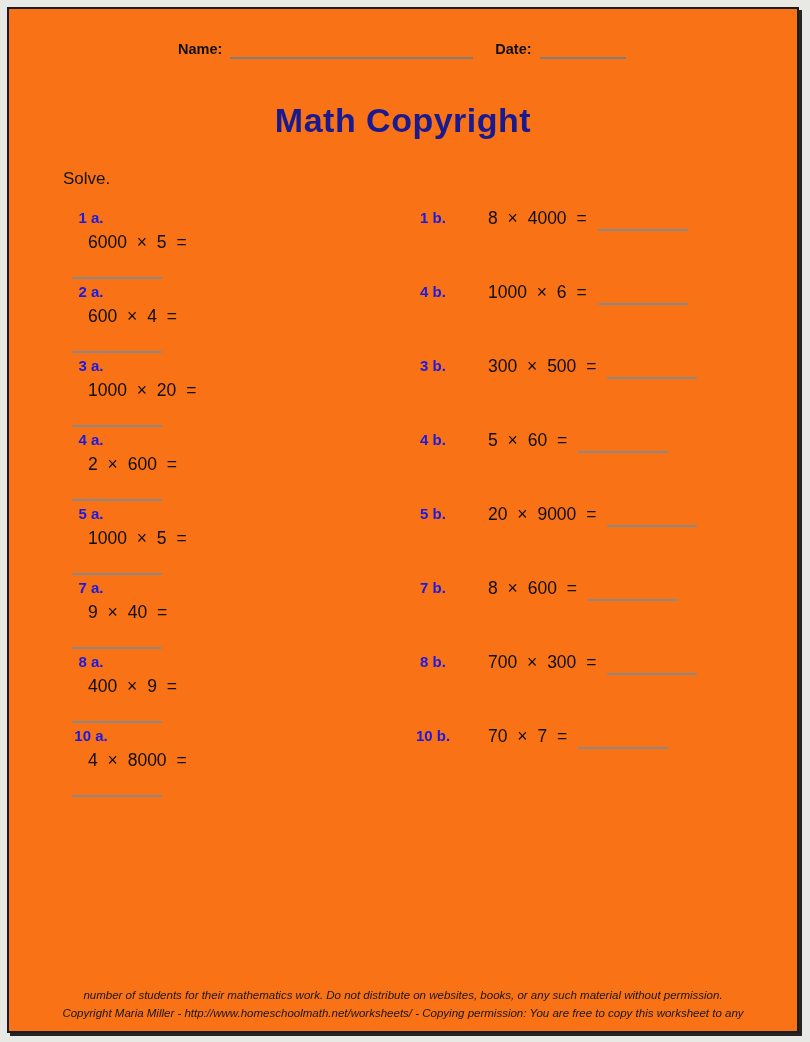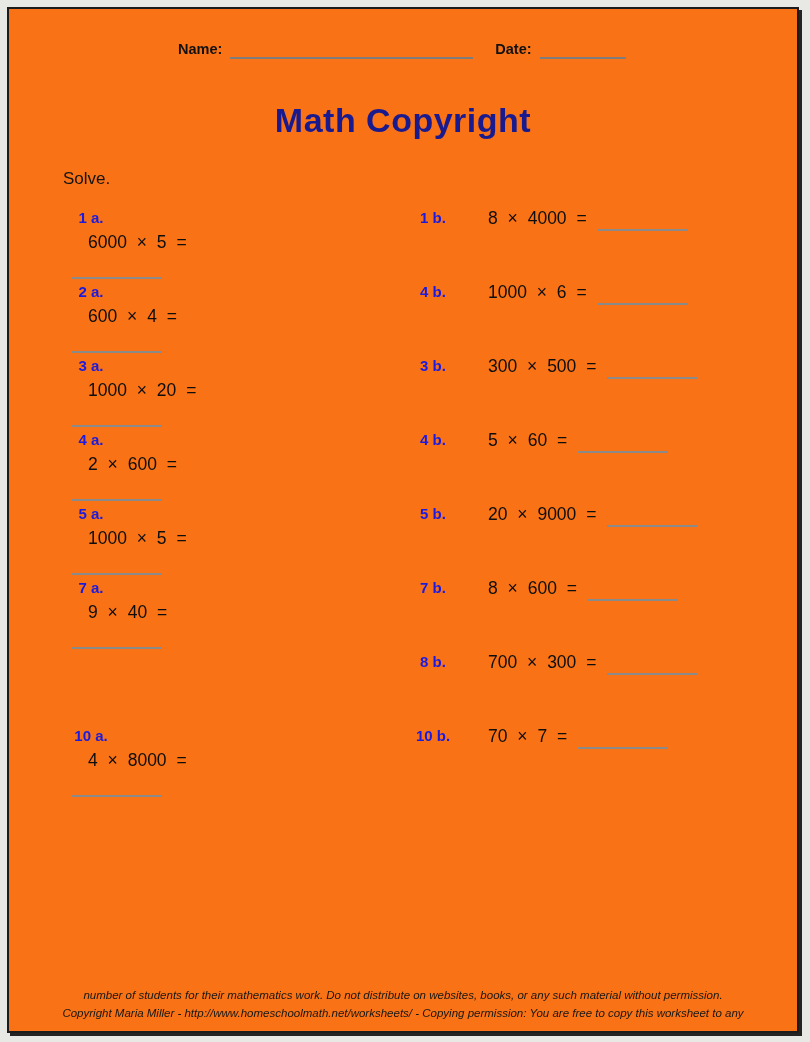--- a/index.html
+++ b/index.html
@@ -213,20 +213,25 @@
         <span class="blank"></span>
       </div>
       <div class="cell cell-b">
         <span class="plabel">7 b.</span>
         <span class="pexpr">8 × 600 =</span>
         <span class="blank"></span>
       </div>
     </div>
 
     <div class="row">
+      <div class="cell cell-a">
+        <span class="plabel">8 a.</span>
+        <span class="pexpr">400 × 9 =</span>
+        <span class="blank"></span>
+      </div>
       <div class="cell cell-b">
         <span class="plabel">8 b.</span>
         <span class="pexpr">700 × 300 =</span>
         <span class="blank"></span>
       </div>
     </div>
 
 
     <div class="row">
       <div class="cell cell-a">

